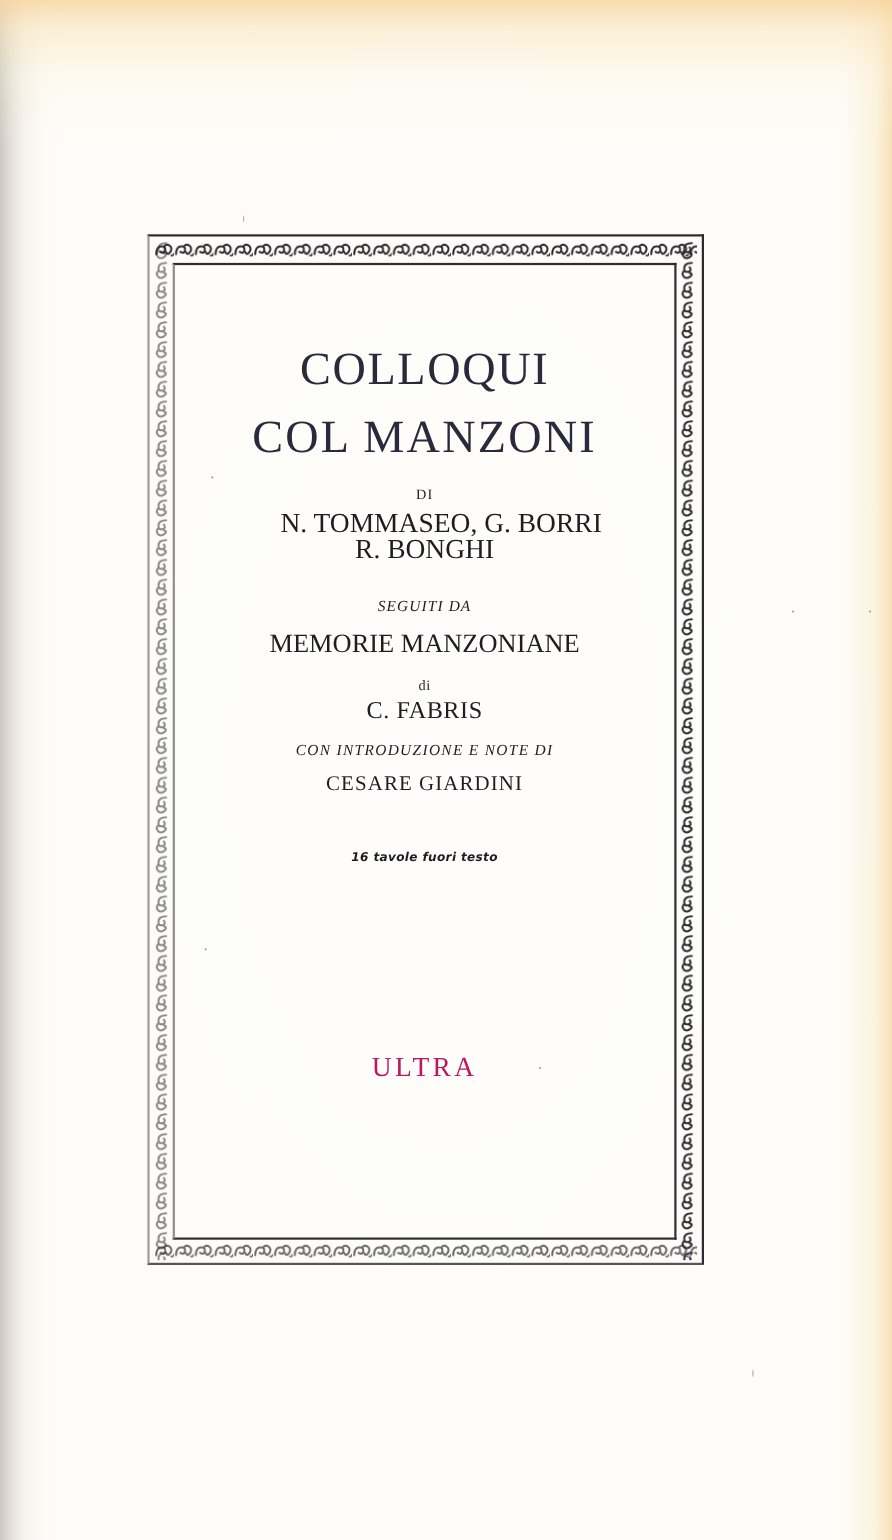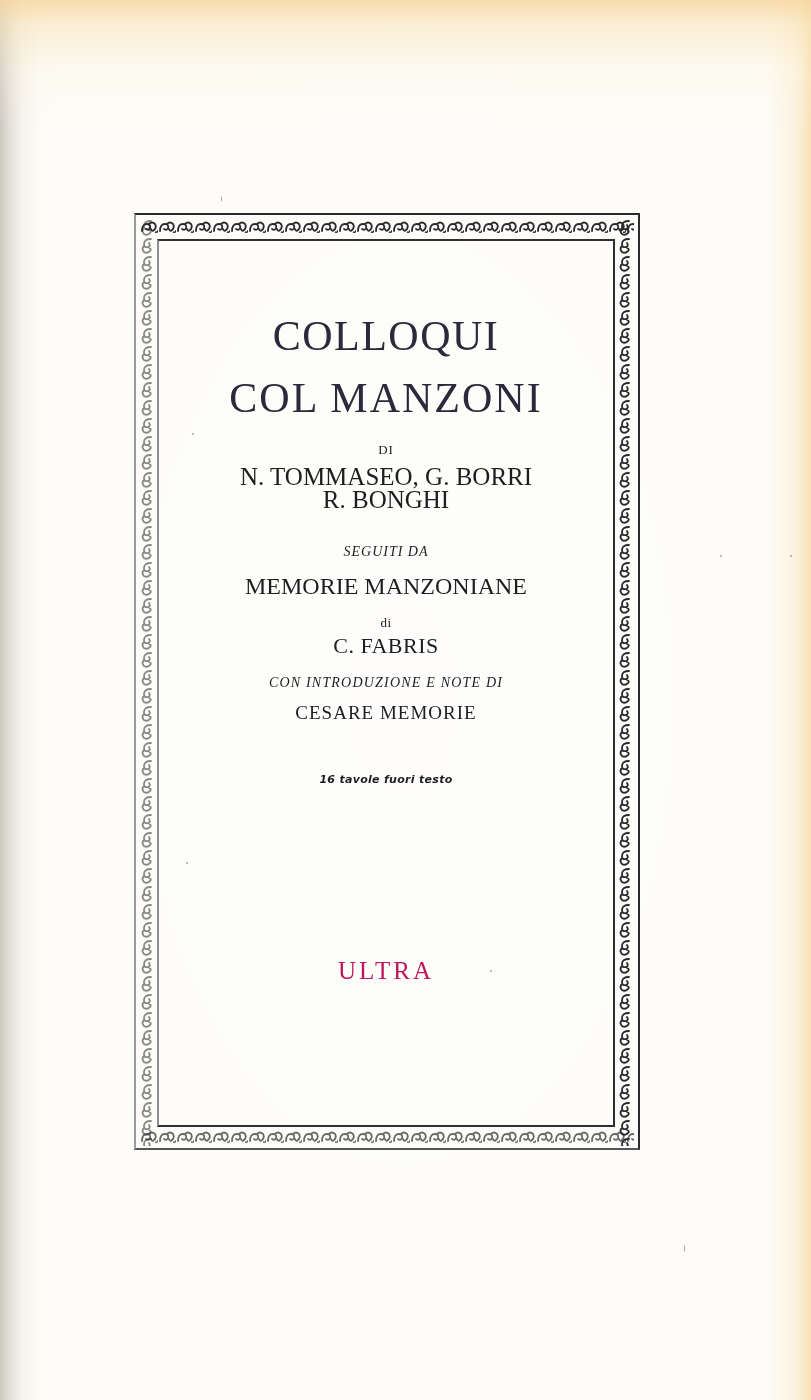--- a/index.html
+++ b/index.html
@@ -85,21 +85,21 @@
       width: 100%;
       text-align: center;
       font-family: "Liberation Serif", "DejaVu Serif", serif;
       font-weight: normal;
       color: #2a2a3c;
       letter-spacing: 1px;
     }
     .t1 { top: 312px; font-size: 42px; letter-spacing: 1.5px; }
     .t2 { top: 374px; font-size: 42px; letter-spacing: 2px; }
     .di-small { top: 442px; font-size: 13px; letter-spacing: 1px; color: #1e1e22; }
-    .authors1 { top: 463px; font-size: 25px; letter-spacing: 0; color: #1e1e22; }
+    .authors1 { top: 463px; font-size: 25px; letter-spacing: 0; color: #1e1e22; margin-left: 15px; }
     .authors2 { top: 486px; font-size: 25px; letter-spacing: 0; color: #1e1e22; }
     .seguiti { top: 544px; font-size: 14px; font-style: italic; letter-spacing: 1px; color: #1e1e22; }
     .memorie { top: 573px; font-size: 24px; letter-spacing: 0; color: #1e1e22; }
     .di-lower { top: 615px; font-size: 13px; color: #1e1e22; letter-spacing: 0.5px; }
     .fabris { top: 633px; font-size: 22px; letter-spacing: 0.5px; color: #1e1e22; }
     .intro { top: 675px; font-size: 14px; font-style: italic; letter-spacing: 1.2px; color: #1e1e22; text-align: center; }
     .giardini { top: 702px; font-size: 19px; letter-spacing: 1px; color: #1e1e22; }
     .tavole { top: 773px; font-size: 11px; font-style: italic; font-weight: bold; letter-spacing: 0.3px; color: #1e1e22; font-family: "DejaVu Sans", sans-serif; }
     .publisher { top: 957px; font-size: 25px; letter-spacing: 3px; color: #be185d; }
 
@@ -162,21 +162,21 @@
   <div class="title-line di-small">DI</div>
   <div class="title-line authors1">N. TOMMASEO, G. BORRI</div>
   <div class="title-line authors2">R. BONGHI</div>
 
   <div class="title-line seguiti">SEGUITI DA</div>
   <div class="title-line memorie">MEMORIE MANZONIANE</div>
   <div class="title-line di-lower">di</div>
   <div class="title-line fabris">C. FABRIS</div>
 
   <div class="title-line intro">CON INTRODUZIONE E NOTE DI</div>
-  <div class="title-line giardini">CESARE MEMORIE</div>
+  <div class="title-line giardini">CESARE GIARDINI</div>
 
   <div class="title-line tavole">16 tavole fuori testo</div>
 
   <div class="title-line publisher">ULTRA</div>
 </div>
 
 <div class="speck" style="left:221px;top:196px;width:1px;height:6px;"></div>
 <div class="speck" style="left:192px;top:433px;"></div>
 <div class="speck" style="left:186px;top:862px;"></div>
 <div class="speck" style="left:490px;top:970px;"></div>

